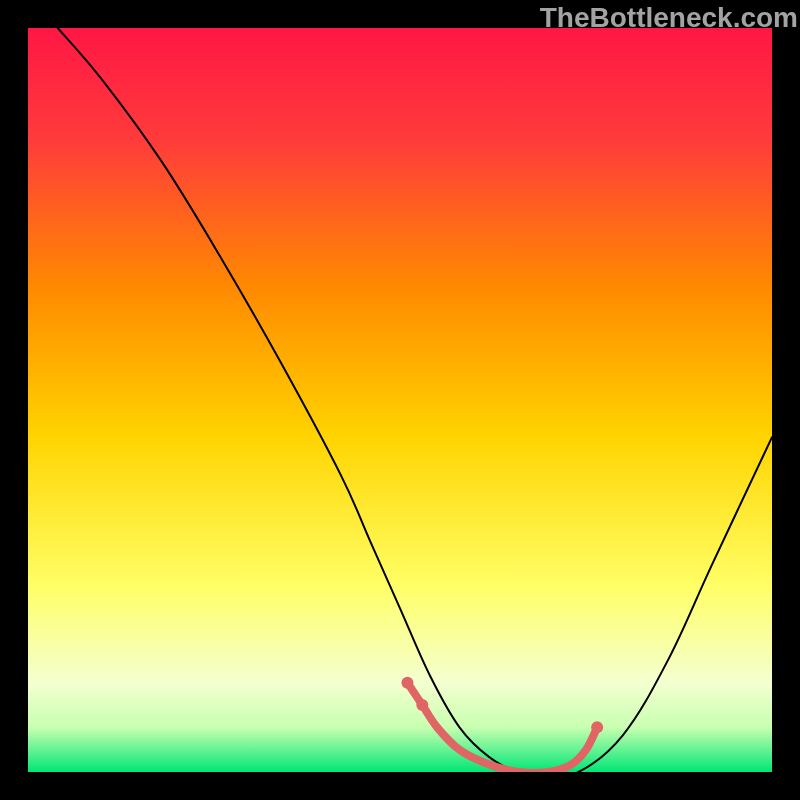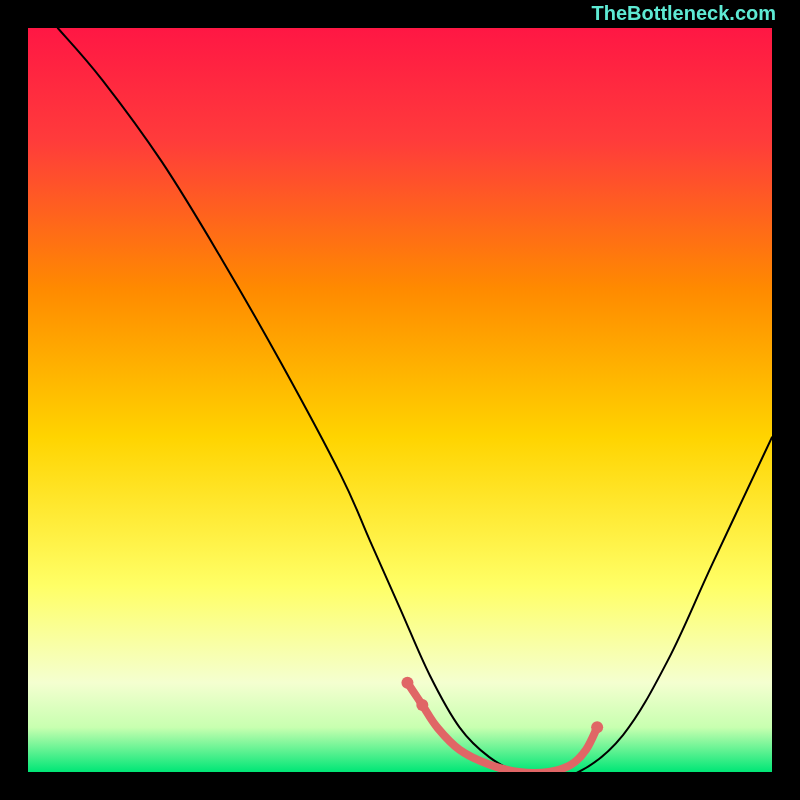--- a/index.html
+++ b/index.html
@@ -7,23 +7,23 @@
     padding: 0;
     background: #000;
     width: 800px;
     height: 800px;
     position: relative;
     font-family: Arial, sans-serif;
   }
   .watermark {
     position: absolute;
     top: 2px;
-    right: 24px;
-    color: #5eead4;
-    font-size: 20px;
+    right: 2px;
+    color: #a3a3a3;
+    font-size: 28px;
     font-weight: bold;
     z-index: 10;
   }
   .plot-area {
     position: absolute;
     left: 28px;
     top: 28px;
     width: 744px;
     height: 744px;
   }

